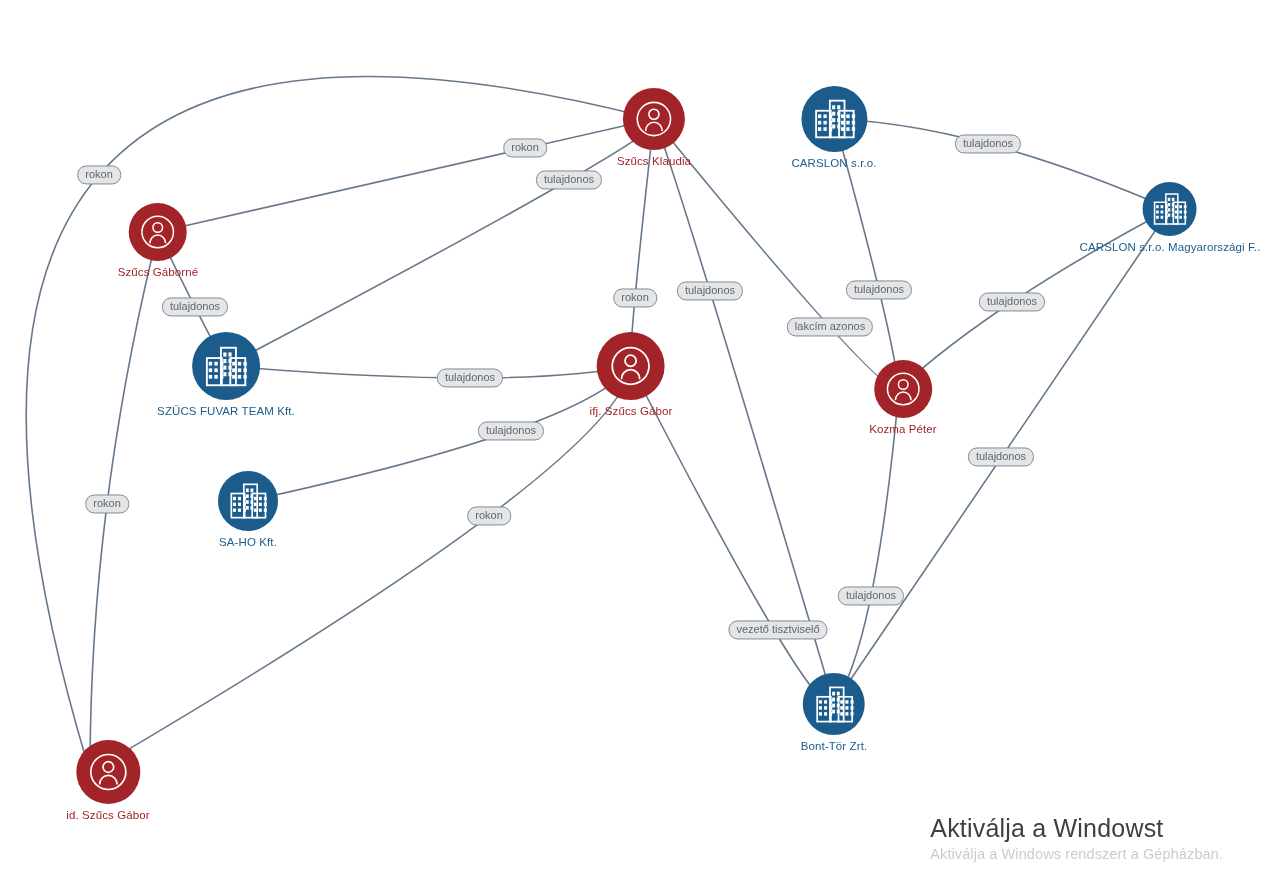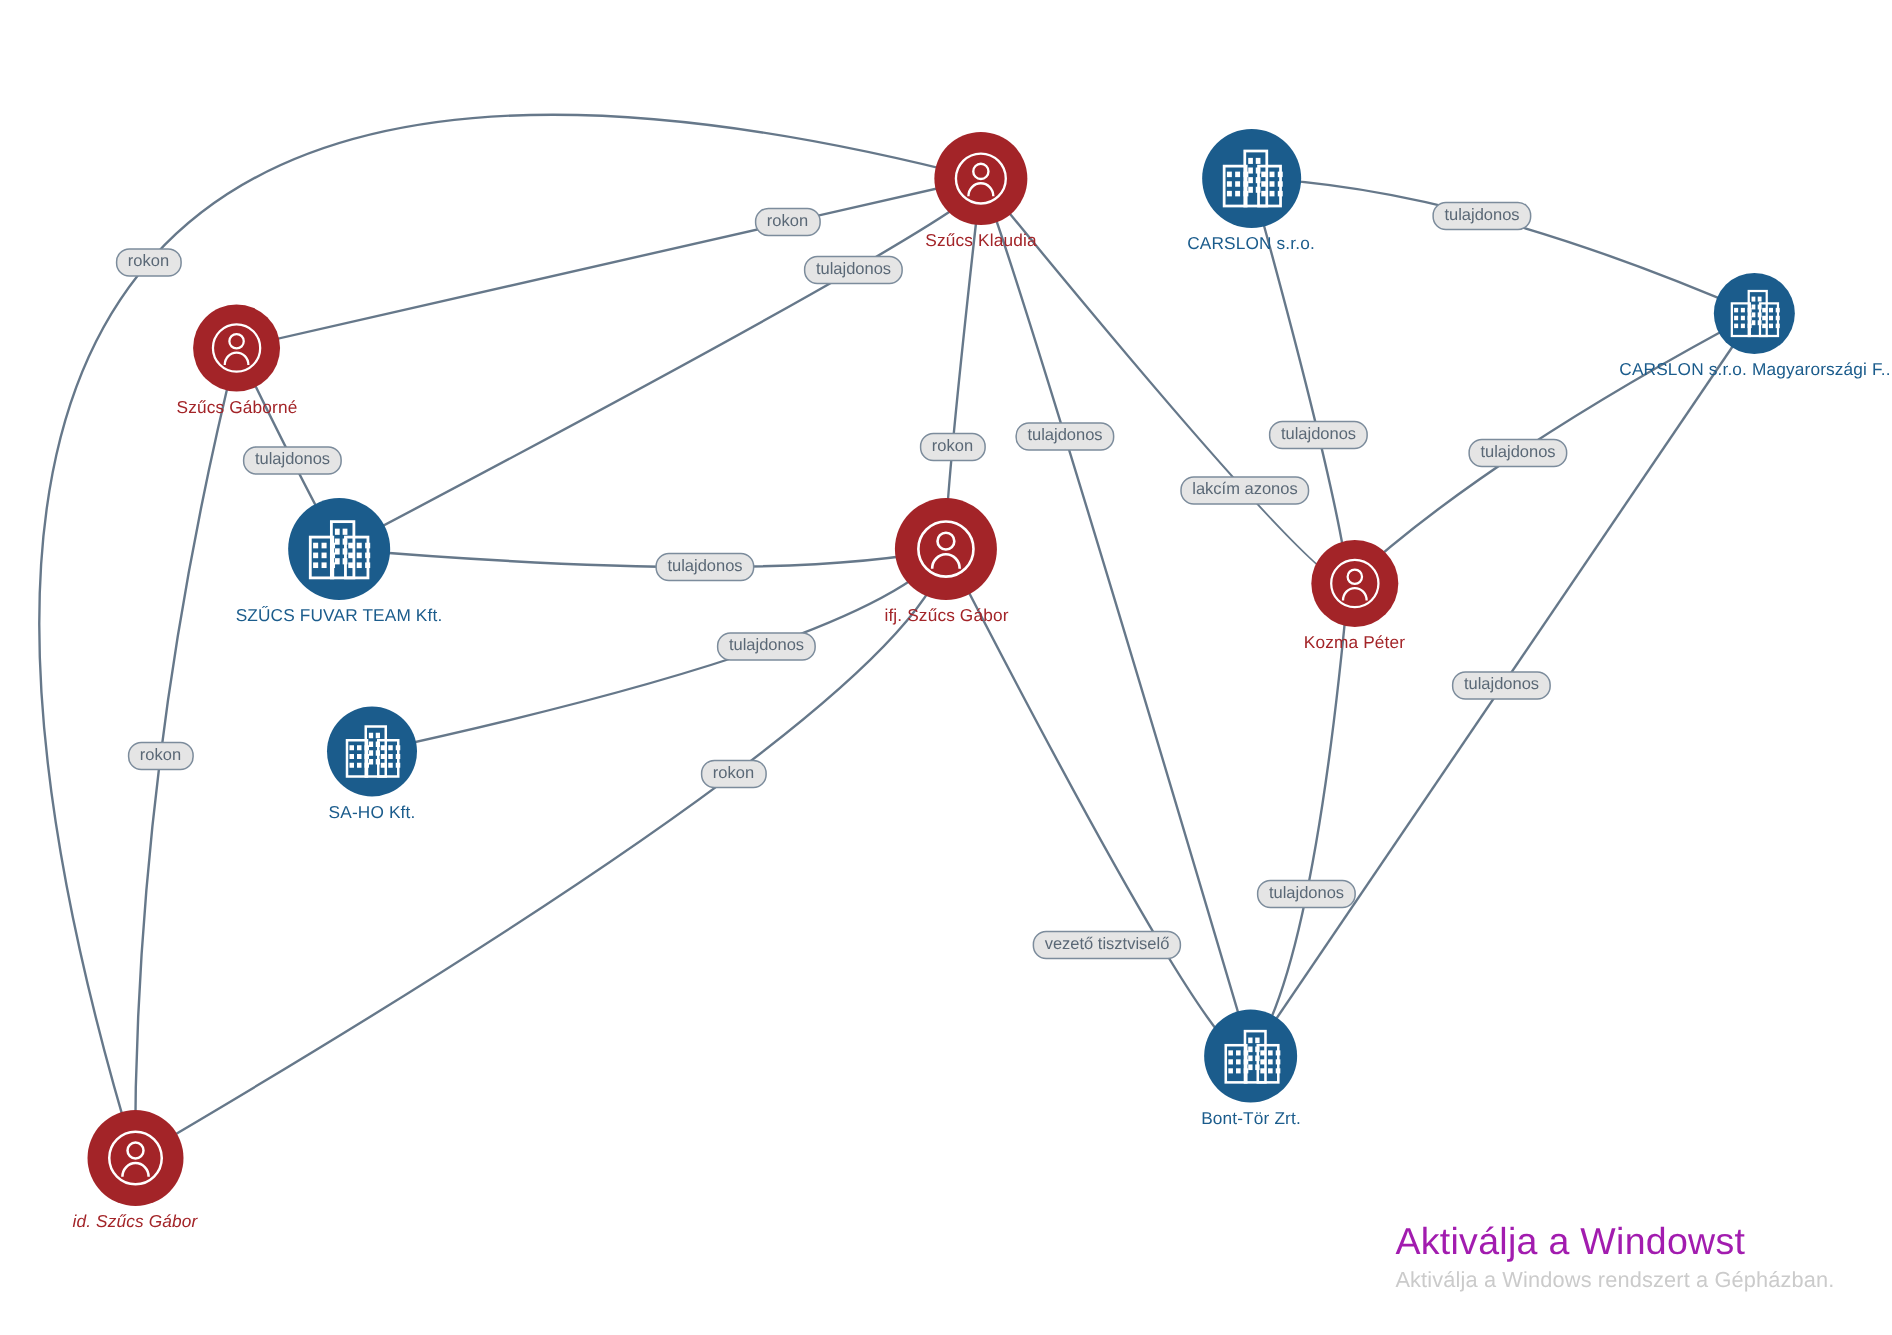--- a/index.html
+++ b/index.html
@@ -68,21 +68,21 @@
     position: absolute;
     right: 38px;
     bottom: 28px;
     text-align: left;
     color: #c9c9c9;
     user-select: none;
   }
   #watermark .wm-title {
     font-size: 25px;
     font-weight: 400;
-    color: #a21caf;
+    color: #404040;
     letter-spacing: 0.2px;
   }
   #watermark .wm-sub {
     font-size: 14.5px;
     color: #cbcbcb;
     margin-top: 3px;
     letter-spacing: 0.1px;
   }
 </style>
 </head>
@@ -146,21 +146,21 @@
       <div class="node node-person" style="left: 903px; top: 389px; transform: translate(-50%, -29px);">
         <div class="node-circle" style="width: 58px; height: 58px;">
           <svg width="36" height="36" viewBox="0 0 48 48">
     <circle cx="24" cy="24" r="21" fill="none" stroke="#ffffff" stroke-width="2"></circle>
     <circle cx="24" cy="18" r="6.4" fill="none" stroke="#ffffff" stroke-width="2"></circle>
     <path d="M13.5 39 a10.5 11 0 0 1 21 0" fill="none" stroke="#ffffff" stroke-width="2"></path>
   </svg>
         </div>
         <div class="node-label">Kozma Péter</div>
       </div>
-      <div class="node node-person" style="left: 90px; top: 772px; transform: translate(-50%, -32px); font-style: italic;">
+      <div class="node node-person" style="left: 108px; top: 772px; transform: translate(-50%, -32px);">
         <div class="node-circle" style="width: 64px; height: 64px;">
           <svg width="40" height="40" viewBox="0 0 48 48">
     <circle cx="24" cy="24" r="21" fill="none" stroke="#ffffff" stroke-width="2"></circle>
     <circle cx="24" cy="18" r="6.4" fill="none" stroke="#ffffff" stroke-width="2"></circle>
     <path d="M13.5 39 a10.5 11 0 0 1 21 0" fill="none" stroke="#ffffff" stroke-width="2"></path>
   </svg>
         </div>
         <div class="node-label">id. Szűcs Gábor</div>
       </div>
       <div class="node node-company" style="left: 834px; top: 119px; transform: translate(-50%, -33px);">
@@ -349,21 +349,21 @@
       <div class="edge-label" style="left: 569px; top: 180px;">tulajdonos</div>
       <div class="edge-label" style="left: 635px; top: 298px;">rokon</div>
       <div class="edge-label" style="left: 710px; top: 291px;">tulajdonos</div>
       <div class="edge-label" style="left: 830px; top: 327px;">lakcím azonos</div>
       <div class="edge-label" style="left: 99px; top: 175px;">rokon</div>
       <div class="edge-label" style="left: 195px; top: 307px;">tulajdonos</div>
       <div class="edge-label" style="left: 107px; top: 504px;">rokon</div>
       <div class="edge-label" style="left: 470px; top: 378px;">tulajdonos</div>
       <div class="edge-label" style="left: 511px; top: 431px;">tulajdonos</div>
       <div class="edge-label" style="left: 489px; top: 516px;">rokon</div>
-      <div class="edge-label" style="left: 738px; top: 630px;">vezető tisztviselő</div>
+      <div class="edge-label" style="left: 778px; top: 630px;">vezető tisztviselő</div>
       <div class="edge-label" style="left: 988px; top: 144px;">tulajdonos</div>
       <div class="edge-label" style="left: 879px; top: 290px;">tulajdonos</div>
       <div class="edge-label" style="left: 1012px; top: 302px;">tulajdonos</div>
       <div class="edge-label" style="left: 1001px; top: 457px;">tulajdonos</div>
       <div class="edge-label" style="left: 871px; top: 596px;">tulajdonos</div>
     </div>
 
   <div id="watermark">
     <div class="wm-title">Aktiválja a Windowst</div>
     <div class="wm-sub">Aktiválja a Windows rendszert a Gépházban.</div>

